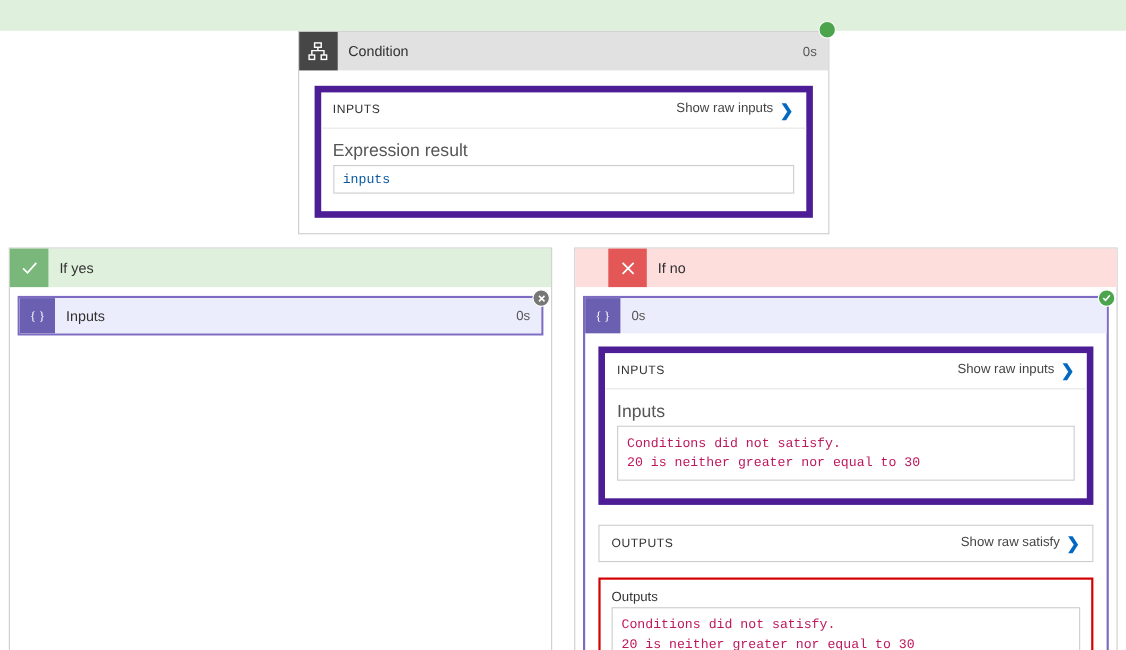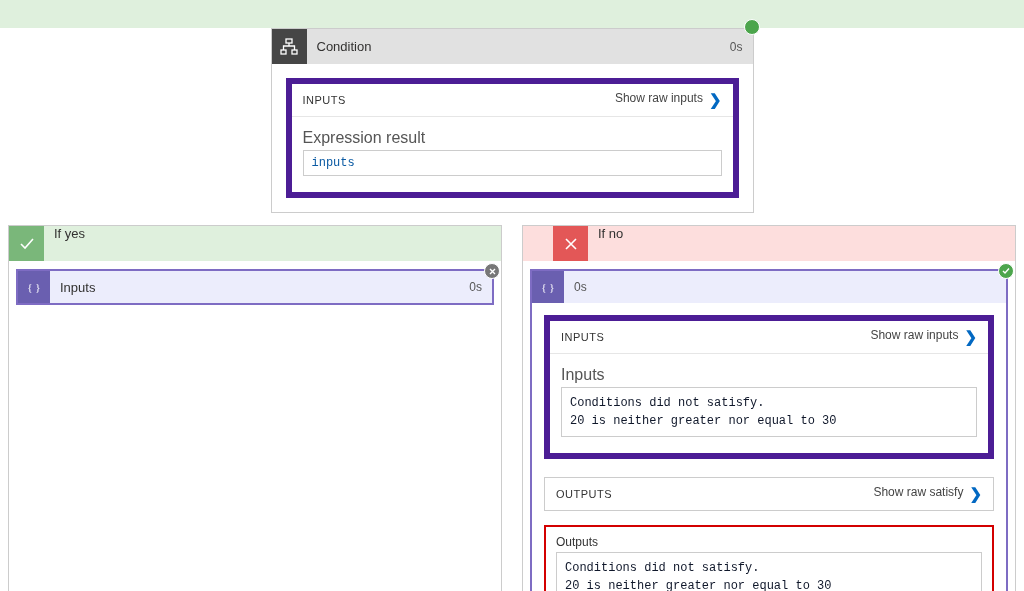--- a/index.html
+++ b/index.html
@@ -109,20 +109,21 @@
       gap: 20px;
       padding: 12px 8px 10px;
     }
     .branch {
       width: 494px;
       border: 1px solid #ccc;
       background: #fff;
     }
     .branch-header {
       display: flex;
+      align-items: center;
       height: 35px;
     }
     .branch-header.yes { background: #dff0dd; }
     .branch-header.no  { background: #fddedd; padding-left: 30px; }
     .branch-icon-box {
       width: 35px;
       height: 35px;
       display: flex;
       align-items: center;
       justify-content: center;
@@ -167,21 +168,21 @@
     }
     .compose-status.skip { background: #777; }
     .compose-status.ok   { background: #4ca54c; }
 
     .compose-body { padding: 12px; }
     .text-pre {
       border: 1px solid #ccc;
       padding: 6px 8px;
       font-family: Consolas, "Courier New", monospace;
       font-size: 12px;
-      color: #0f172a;
+      color: #be185d;
       white-space: pre;
       line-height: 1.5;
     }
     .outputs-highlight {
       border: 2px solid #d30000;
       padding: 8px 10px 10px;
       margin-top: 14px;
     }
     .outputs-title {
       font-size: 12px;

